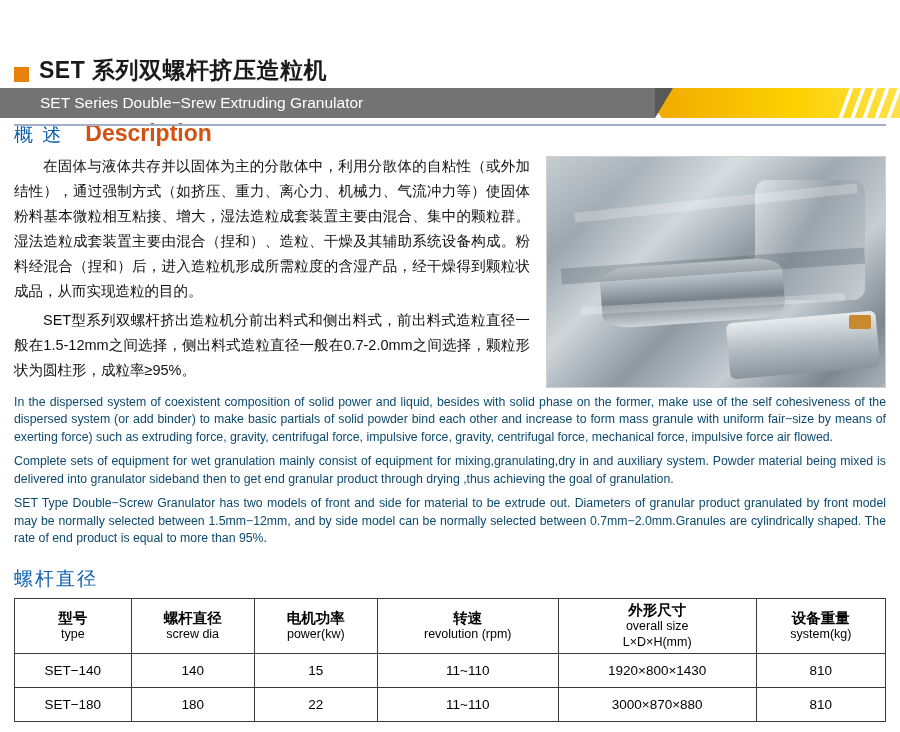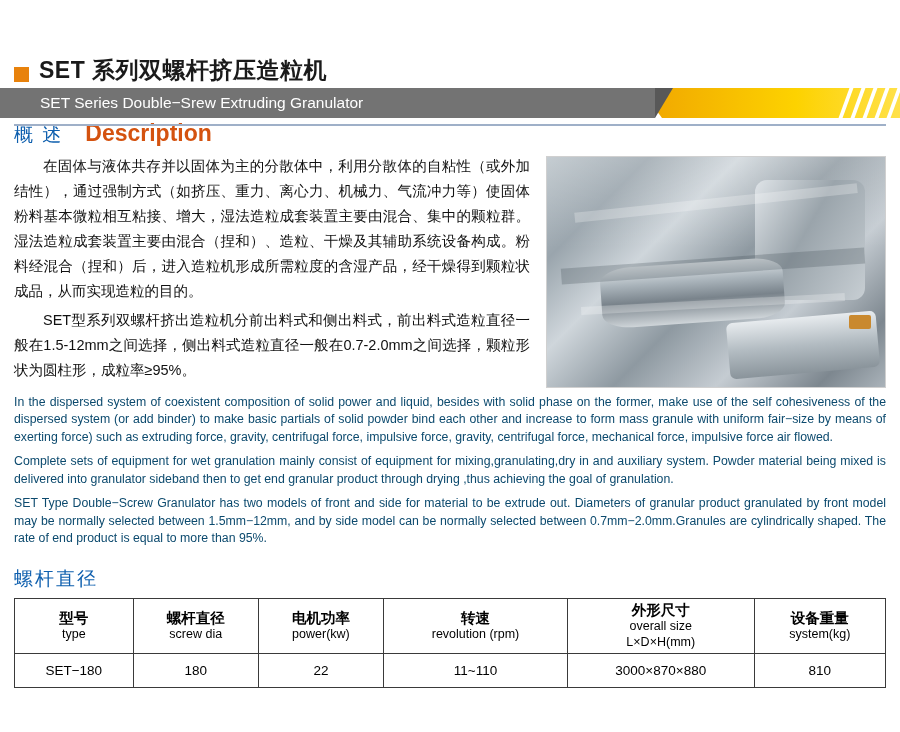--- a/index.html
+++ b/index.html
@@ -329,20 +329,28 @@
           <span class="en">L×D×H(mm)</span>
         </th>
         <th>
           <span class="cn">设备重量</span>
           <span class="en">system(kg)</span>
         </th>
       </tr>
     </thead>
     <tbody>
       <tr>
+        <td>SET−140</td>
+        <td>140</td>
+        <td>15</td>
+        <td>11~110</td>
+        <td>1920×800×1430</td>
+        <td>810</td>
+      </tr>
+      <tr>
         <td>SET−180</td>
         <td>180</td>
         <td>22</td>
         <td>11~110</td>
         <td>3000×870×880</td>
         <td>810</td>
       </tr>
     </tbody>
   </table>
 </div>

